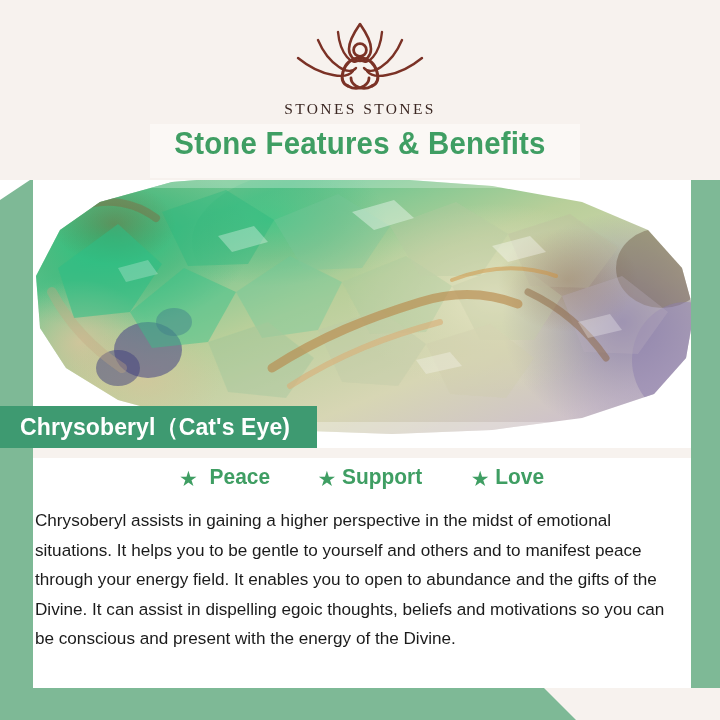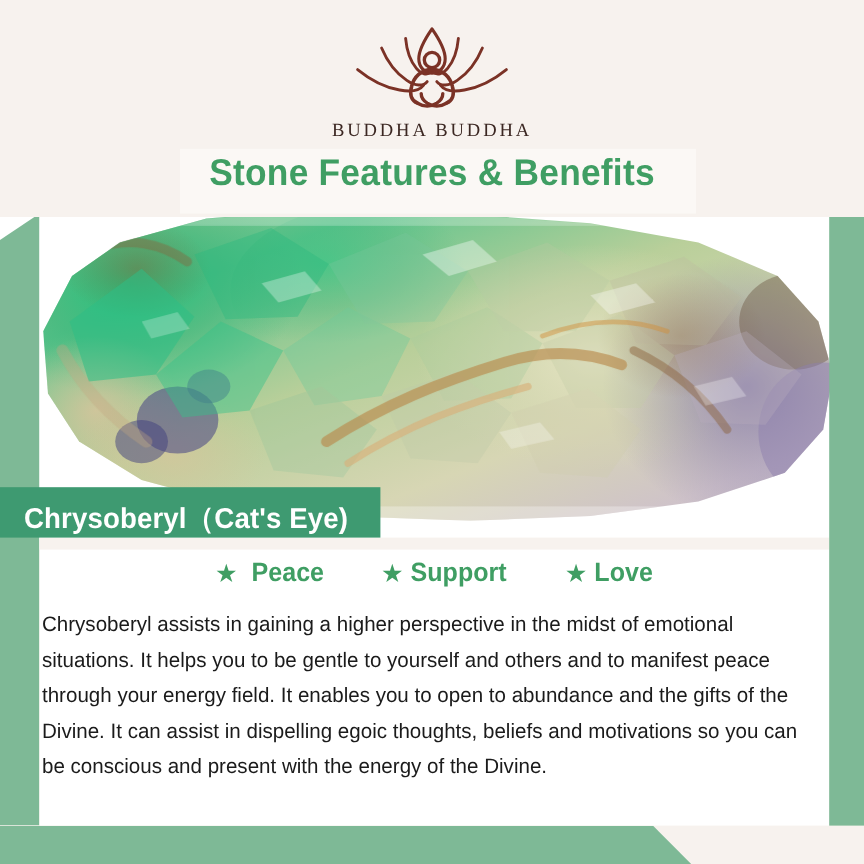--- a/index.html
+++ b/index.html
@@ -139,21 +139,21 @@
   .stone-svg { display: block; width: 100%; height: 100%; }
 
   
   .name-banner {
     position: absolute;
     left: 0;
     top: 406px;
     height: 42px;
     padding: 0 16px 0 20px;
     display: flex;
-    align-items: flex-end;
+    align-items: center;
     background: #3e9a71;
     z-index: 5;
   }
   .name-banner span {
     font-family: "Liberation Sans Narrow", "Liberation Sans", sans-serif;
     font-size: 24px;
     font-weight: bold;
     color: #ffffff;
     letter-spacing: 0.1px;
     white-space: nowrap;
@@ -352,21 +352,21 @@
           <path d="M13,40 C24,49 36,55 48,57 C58,59 65,57 68,53" stroke-width="2.4"></path>
           <path d="M137,40 C126,49 114,55 102,57 C92,59 85,57 82,53" stroke-width="2.4"></path>
 
           <circle cx="75" cy="32" r="6.4" stroke-width="2.8"></circle>
           <path d="M75,40 C66,40 60,46 58,54 C56,61 58,66 63,68" stroke-width="3"></path>
           <path d="M75,40 C84,40 90,46 92,54 C94,61 92,66 87,68" stroke-width="3"></path>
           <path d="M63,68 C68,71 74,71 79,68 C82,66 84,63 84,60" stroke-width="2.8"></path>
           <path d="M87,68 C82,71 76,71 71,68 C68,66 66,63 66,60" stroke-width="2.8"></path>
         </g>
       </svg>
-      <span class="logo-word">BUDDHA BUDDHA</span>
+      <span class="logo-word">STONES STONES</span>
     </div>
     <div class="title-band"></div>
     <div class="title-text">Stone Features &amp; Benefits</div>
   </div>
 
   <div class="name-banner">
     <span>Chrysoberyl（Cat's Eye)</span>
   </div>
 
   <div class="content">

